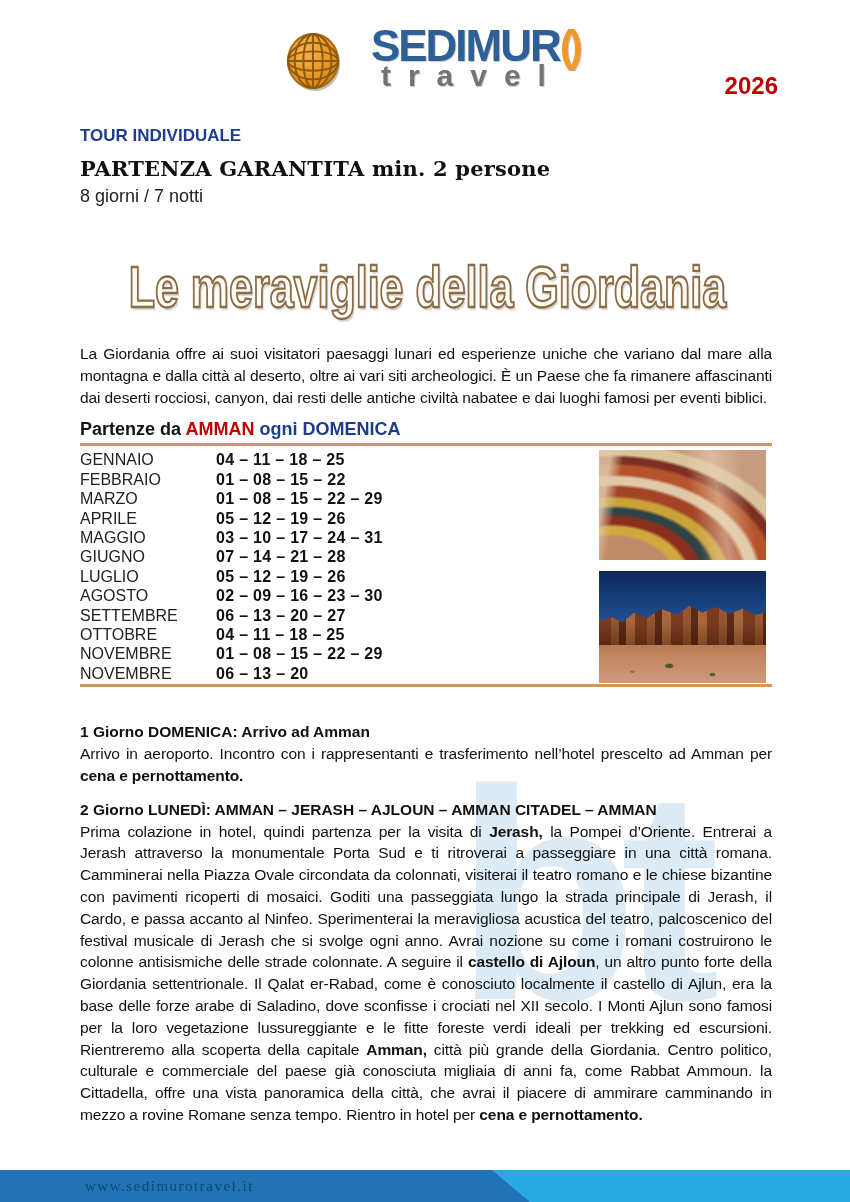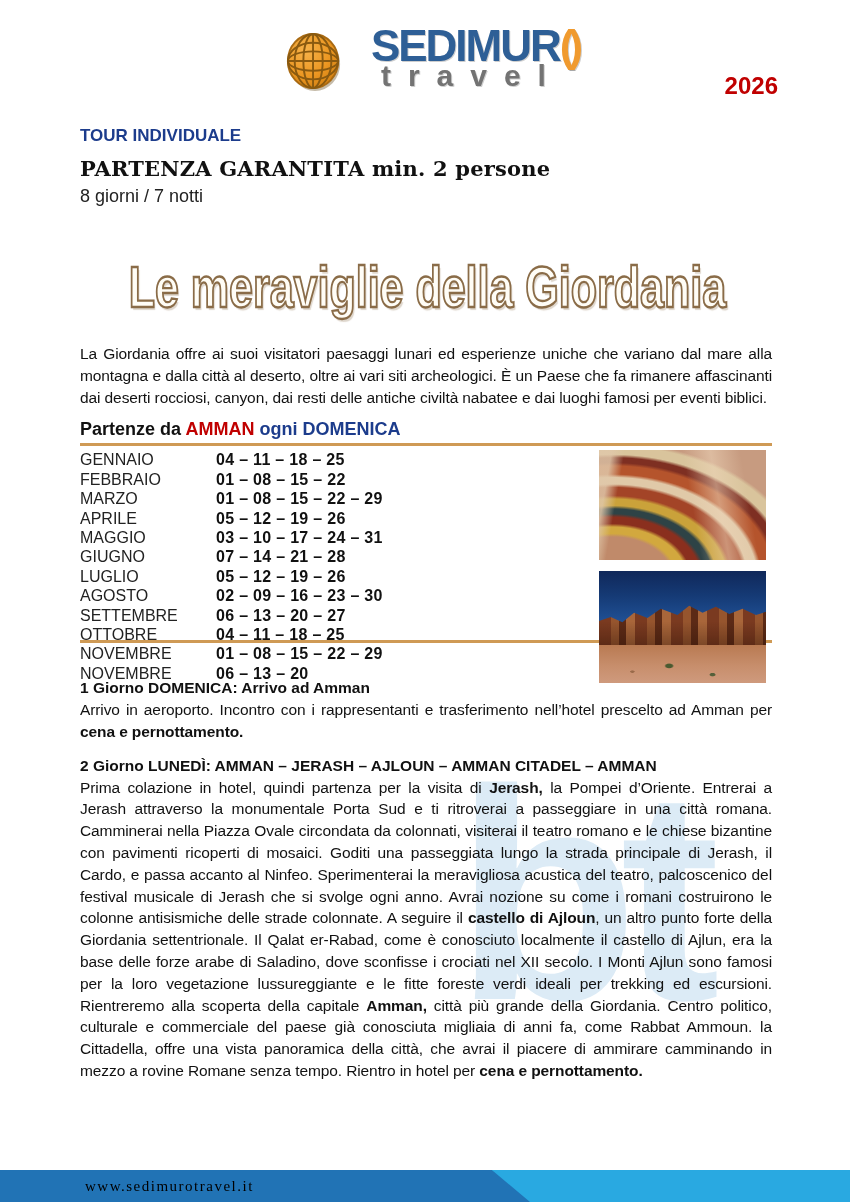--- a/index.html
+++ b/index.html
@@ -62,21 +62,21 @@
     margin:24px 0 0 0; text-align:justify;
     font-size:15.5px; line-height:21.8px; letter-spacing:-0.1px; color:#111;
   }
 
   .dep-heading { margin-top:11px; font-size:18px; font-weight:700; }
   .dh-black { color:#111; }
   .dh-red   { color:#c00000; }
   .dh-blue  { color:#1c3c8c; }
 
   .dep-band {
-    margin-top:3px; position:relative; height:200px;
+    margin-top:3px; position:relative; height:244px;
     border-top:3px solid #cf9a55; border-bottom:3px solid #cf9a55;
   }
   .dep-table { position:absolute; left:0; top:4px; font-size:16px; }
   .dep-row { line-height:19.4px; white-space:nowrap; }
   .dep-month { display:inline-block; width:136px; color:#222; }
   .dep-dates { font-weight:700; letter-spacing:0.3px; color:#111; }
 
   
   .photo { position:absolute; right:6px; width:167px; overflow:hidden; }
   .img-rock {
@@ -126,21 +126,21 @@
 
   
   .footer { position:absolute; left:0; bottom:0; width:100%; height:32px;
     background:#29a9e1; z-index:3; }
   .footer-dark { position:absolute; left:0; top:0; height:100%; width:530px;
     background:#2173b5;
     clip-path:polygon(0 0, 92.8% 0, 100% 100%, 0 100%); }
   .footer-url {
     position:absolute; left:85px; top:0; line-height:32px;
     font-family:"Liberation Serif", serif; font-size:15px; letter-spacing:1.5px;
-    color:#000000; text-decoration:none;
+    color:#0c4a6e; text-decoration:none;
   }
 </style>
 </head>
 <body>
 
 <div class="watermark">bt</div>
 
 <div class="logo-row">
   <div class="logo">
     <svg class="globe" viewBox="0 0 60 66">

